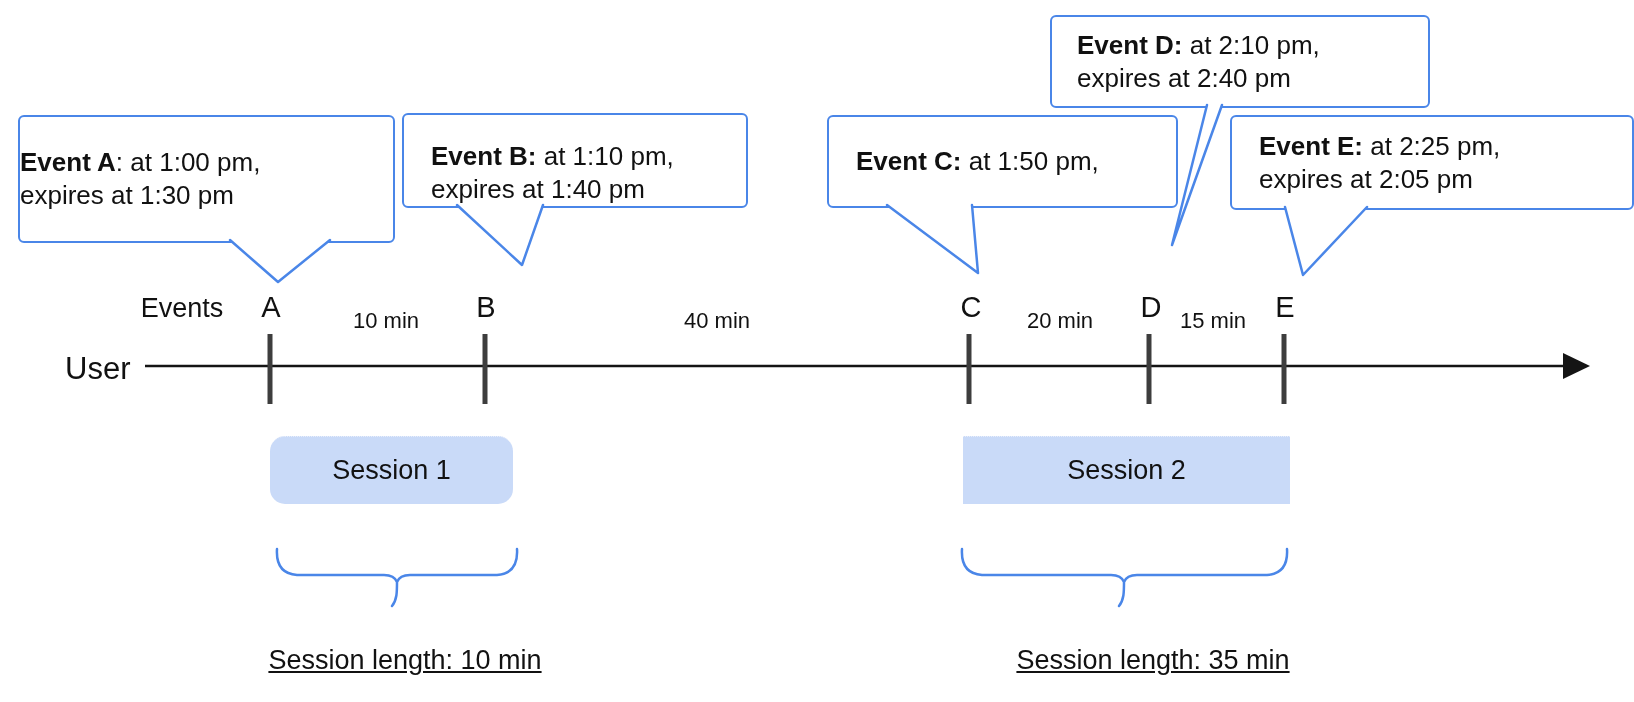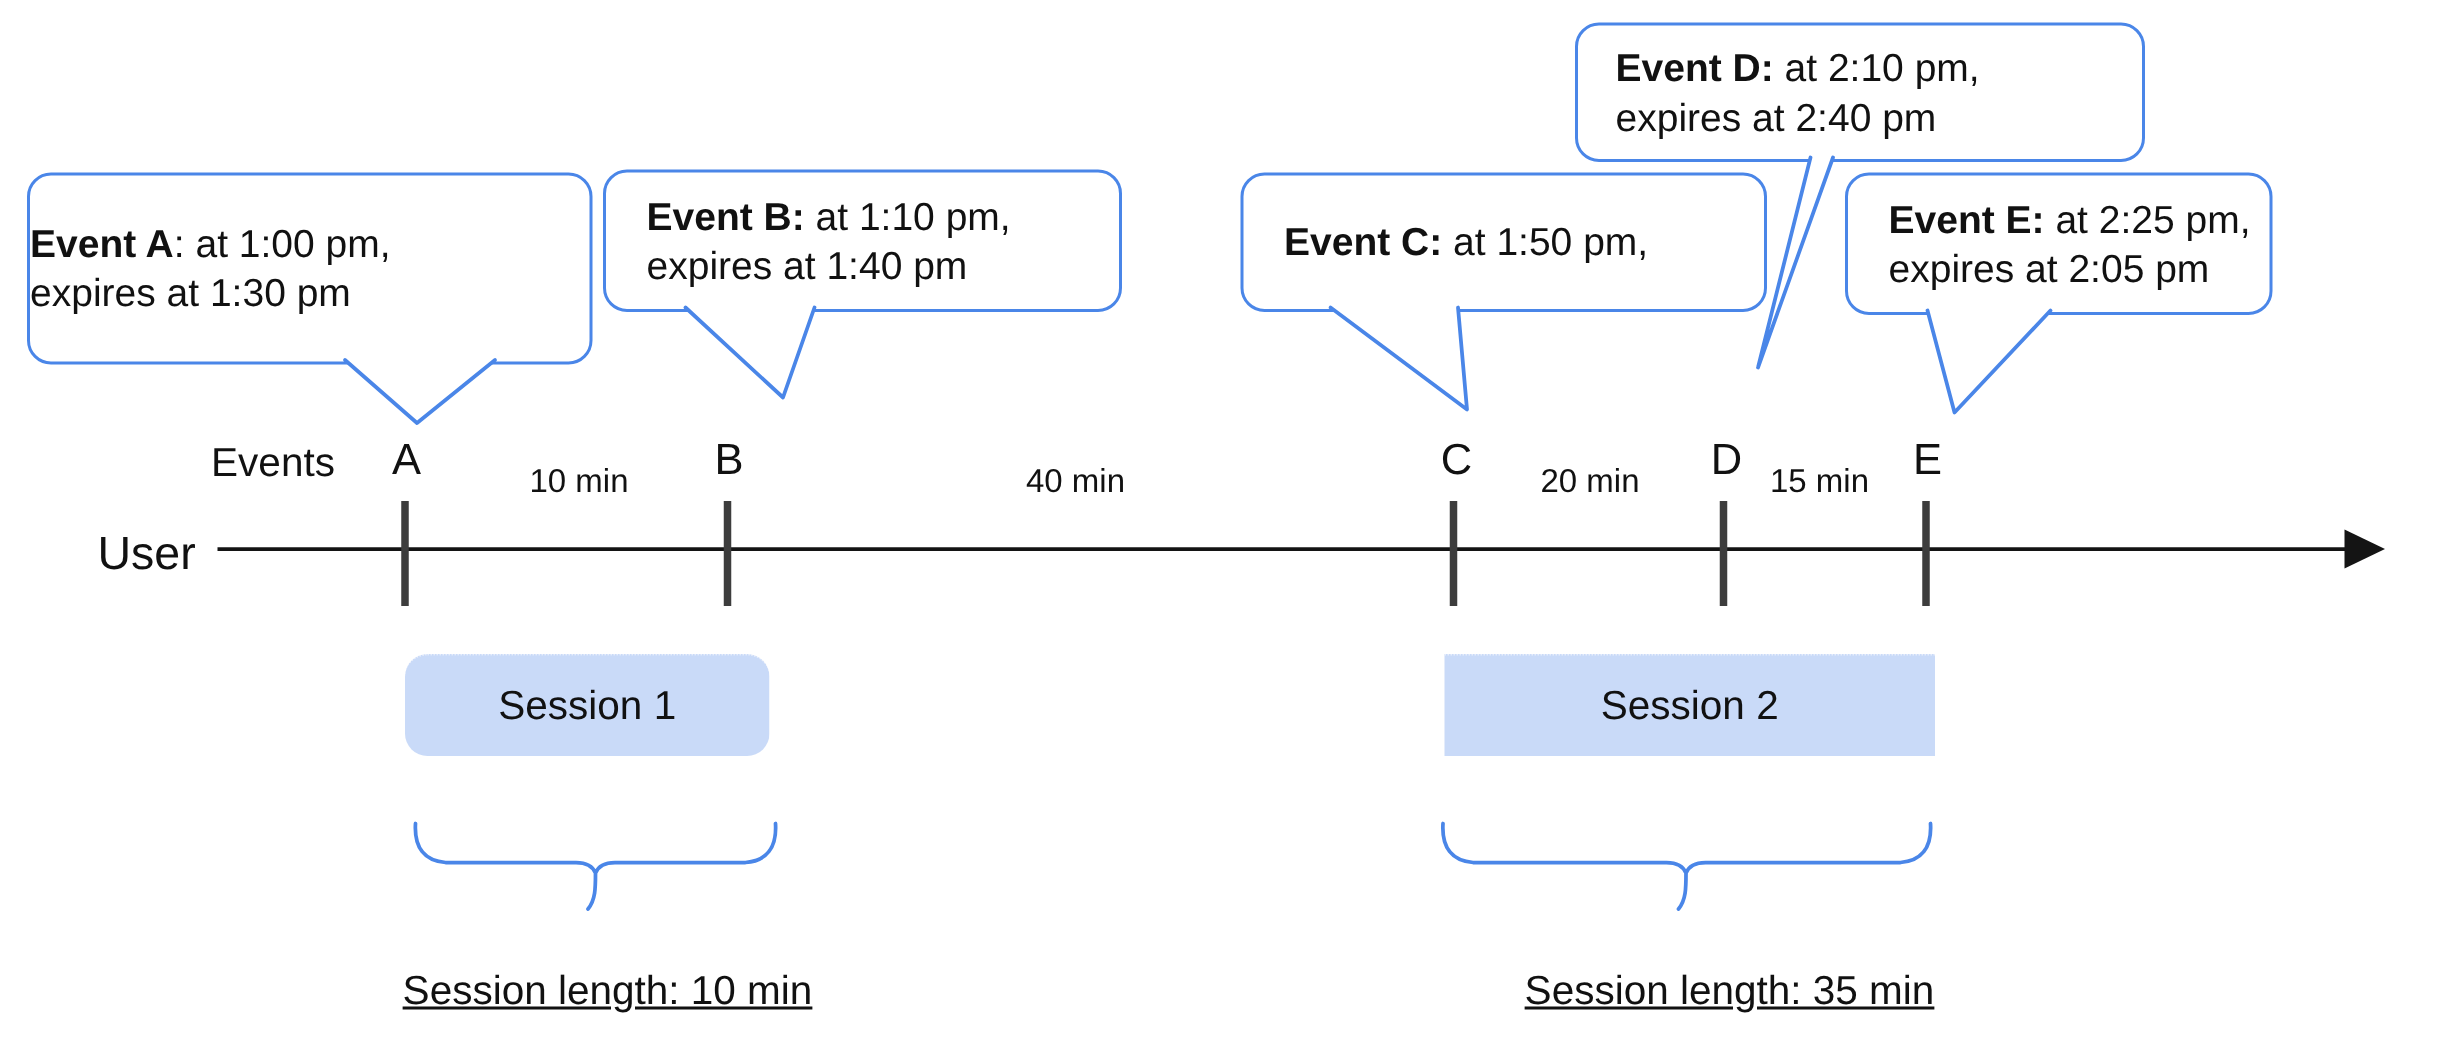--- a/index.html
+++ b/index.html
@@ -8,21 +8,21 @@
     --tick:#3d3d3d;
     --ink:#111111;
   }
   html,body{margin:0;padding:0;background:#fff;}
   .canvas{
     position:relative;width:1634px;height:702px;background:#fff;overflow:hidden;
     font-family:"Liberation Sans","DejaVu Sans",sans-serif;color:var(--ink);
   }
   .bubble{
     position:absolute;box-sizing:border-box;background:#fff;
-    border:2.5px solid var(--blue);border-radius:16px;
+    border:2.5px solid var(--blue);border-radius:6px;
     display:flex;flex-direction:column;justify-content:center;
     font-size:26px;line-height:33px;white-space:nowrap;
   }
   .bubble b{font-weight:bold;}
   .lbl{position:absolute;transform:translateX(-50%);white-space:nowrap;}
   .events-label{font-size:27px;}
   .evt-letter{font-size:29px;}
   .gap-label{font-size:22px;}
   .user-label{position:absolute;font-size:31px;white-space:nowrap;}
   .session-bar{
@@ -36,35 +36,35 @@
 </head>
 <body>
 
 <div class="canvas">
 
   <div class="bubble" style="left:18px;top:115px;width:377px;height:128px;">
     <div><b>Event A</b><span>: at 1:00 pm,</span></div>
     <div>expires at 1:30 pm</div>
   </div>
 
-  <div class="bubble" style="left:402px;top:113px;width:346px;height:95px;padding-left:27px;">
+  <div class="bubble" style="left:402px;top:113px;width:346px;height:95px;padding-left:27px;justify-content:flex-end;">
     <div><b>Event B:</b><span> at 1:10 pm,</span></div>
     <div>expires at 1:40 pm</div>
   </div>
 
   <div class="bubble" style="left:827px;top:115px;width:351px;height:93px;padding-left:27px;">
     <div><b>Event C:</b><span> at 1:50 pm,</span></div>
   </div>
 
   <div class="bubble" style="left:1050px;top:15px;width:380px;height:93px;padding-left:25px;">
     <div><b>Event D:</b><span> at 2:10 pm,</span></div>
     <div>expires at 2:40 pm</div>
   </div>
 
-  <div class="bubble" style="left:1230px;top:115px;width:285px;height:95px;padding-left:27px;">
+  <div class="bubble" style="left:1230px;top:115px;width:404px;height:95px;padding-left:27px;">
     <div><b>Event E:</b><span> at 2:25 pm,</span></div>
     <div>expires at 2:05 pm</div>
   </div>
 
   <div class="lbl events-label" style="left:182px;top:293px;">Events</div>
   <div class="user-label" style="left:65px;top:351px;">User</div>
 
   <div class="lbl evt-letter" style="left:271px;top:291px;">A</div>
   <div class="lbl evt-letter" style="left:486px;top:291px;">B</div>
   <div class="lbl evt-letter" style="left:971px;top:291px;">C</div>

